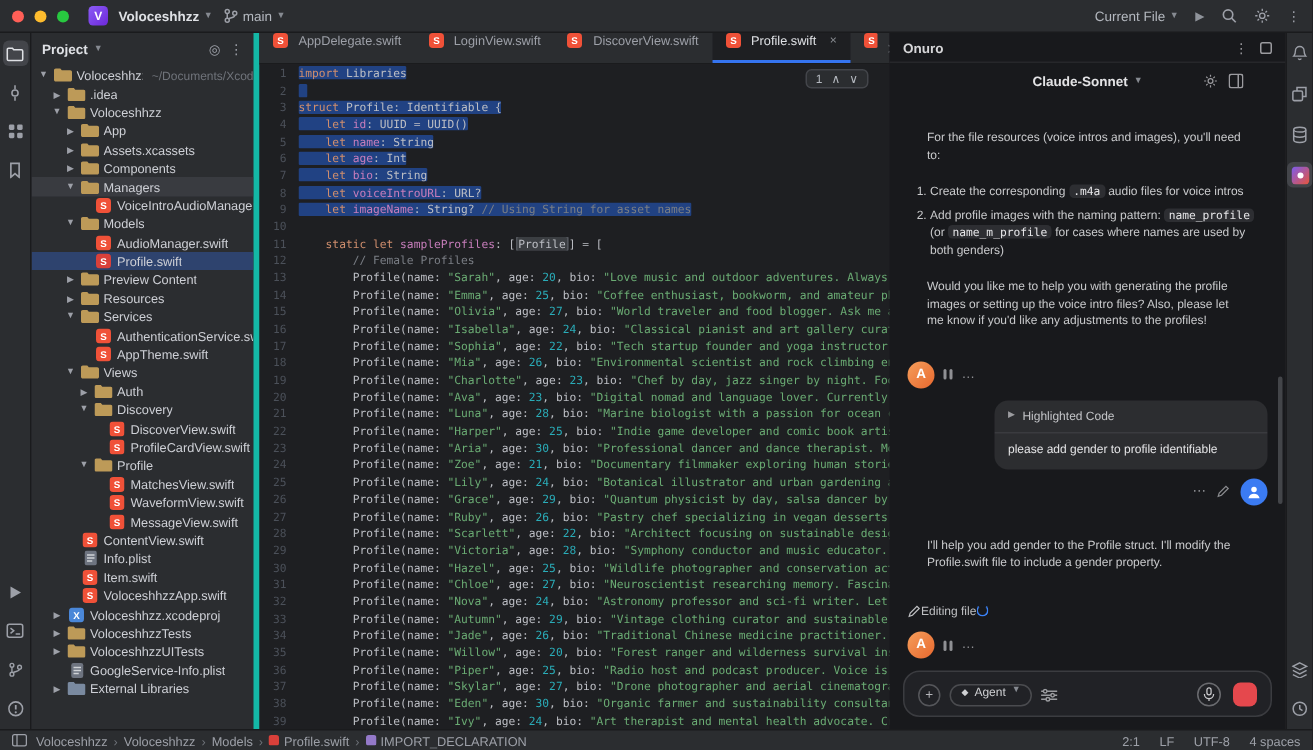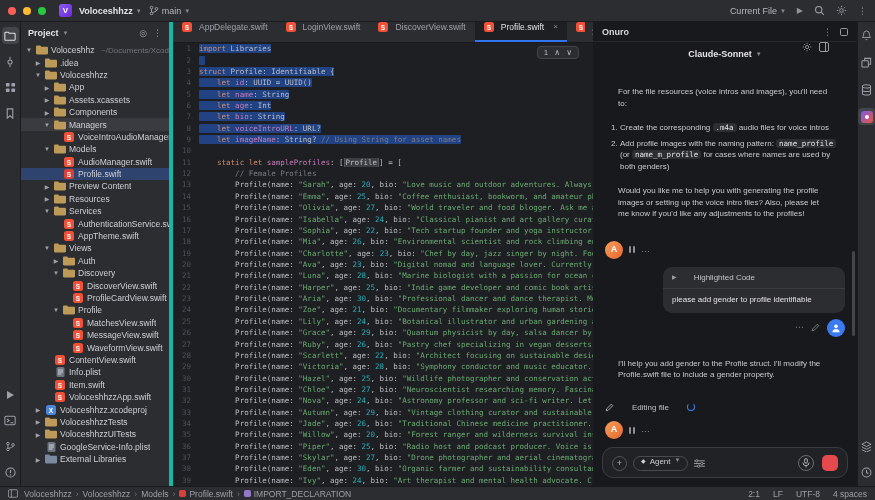--- a/index.html
+++ b/index.html
@@ -74,48 +74,48 @@
   .esw{position:absolute;top:3px;right:14px;background:#2b2d30;border:1px solid #43454a;border-radius:4px;
     display:flex;align-items:center;gap:6px;padding:1px 6px;font-family:"Liberation Sans",sans-serif;
     font-size:8px;color:#b4b8bf}
 
   
   .chat-panel{flex:0 0 264px;background:#18191c;display:flex;flex-direction:column;min-height:0}
   .chat-topbar{flex:0 0 20px;display:flex;align-items:center;padding:0 9px;gap:8px;border-bottom:1px solid #26272a}
   .chat-title{font-size:9px;color:#d6d6d8;font-weight:bold}
   .flex1{flex:1}
   .cticon{color:#9b9b9f;font-size:9px;display:flex;align-items:center}
-  .chat-modelbar{flex:0 0 24px;display:flex;padding:0 9px}
+  .chat-modelbar{flex:0 0 24px;display:flex;align-items:center;padding:0 9px}
   .model-select{margin:0 auto;display:flex;align-items:center;gap:4px;font-size:9px;color:#e3e3e5;font-weight:bold}
   .mb-icons{position:absolute;right:28px;display:flex;gap:7px}
   .chat-modelbar{position:relative}
   .chat-messages{flex:1;min-height:0;overflow:hidden;position:relative;
     padding:7px 12px 4px;display:flex;flex-direction:column;gap:8px;
     font-size:8px;line-height:11.5px;color:#c9cacc}
   .msg p{margin:13px}
   .msg ol{margin:4px 0 4px 0;padding-left:15px}
   .msg li{margin-bottom:4px}
   .inline-code{font-family:"DejaVu Sans Mono",monospace;font-size:7.5px;background:#2d2e32;
     border-radius:3px;padding:0 3px;color:#e6e6e8}
   .meta-row{display:flex;align-items:center;gap:6px}
   .avatar{width:18px;height:18px;border-radius:50%;display:flex;align-items:center;justify-content:center;
     font-size:9px;font-weight:bold;color:#fff;flex:0 0 18px}
   .avatar.orange{background:linear-gradient(135deg,#f59e5b,#e8682e)}
   .avatar.blue{background:#3b7bf2}
   .vbars{display:flex;gap:2px;align-items:center}
   .vbars i{display:block;width:2px;height:7px;background:#8f9094;border-radius:1px}
   .dots{color:#8f9094;font-size:9px;letter-spacing:1px}
   .user-card{align-self:flex-end;width:182px;background:#2c2d30;border-radius:9px;overflow:hidden}
-  .card-head{display:flex;align-items:center;gap:17px;padding:5px 9px;font-size:8px;color:#c4c5c8;
+  .card-head{display:flex;align-items:center;gap:5px;padding:5px 9px;font-size:8px;color:#c4c5c8;
     border-bottom:1px solid #3a3b3f}
   .card-head .tri{font-size:6px;color:#9b9b9f}
   .card-text{padding:5px 9px 7px;font-size:8px;color:#e4e4e6}
   .user-meta{align-self:flex-end;display:flex;align-items:center;gap:7px;margin-top:-2px}
   .mi{color:#8b8c90;font-size:9px;display:flex;align-items:center}
-  .status-row{display:flex;align-items:center;gap:18px;color:#bfc0c3;font-size:8px}
+  .status-row{display:flex;align-items:center;gap:0;color:#bfc0c3;font-size:8px}
   .spinner{width:8px;height:8px;border:1.5px solid #3b82f6;border-top-color:transparent;border-radius:50%;
     animation:spin 1s linear infinite;display:inline-block}
   @keyframes spin{to{transform:rotate(360deg)}}
   .chat-scrollbar{position:absolute;right:2px;top:185px;width:3px;height:85px;background:#434549;border-radius:2px}
 
   .chat-input{flex:0 0 auto;margin:4px 9px 8px;background:#212226;border:1px solid #3b3c40;border-radius:11px;
     padding:7px 9px 6px;display:flex;flex-direction:column;gap:6px}
   .chat-input textarea{background:transparent;border:none;outline:none;resize:none;height:14px;
     font-family:"Liberation Sans",sans-serif;font-size:8.5px;color:#e0e0e2;width:100%}
   .chat-input textarea::placeholder{color:#7c7d82}
@@ -484,31 +484,31 @@
             <span class="tlabel">MatchesView.swift</span>
           </div>
           <div class="trow" style="padding-left:40px">
             <span class="tarrow"></span>
             <span class="ticon">
               <svg width="10" height="10" viewBox="0 0 10 10">
                 <rect width="10" height="10" rx="2.5" fill="#f05138"></rect>
                 <text x="5" y="7.6" font-size="6.5" font-family="sans-serif" font-weight="bold" fill="#fff" text-anchor="middle">S</text>
               </svg>
             </span>
+            <span class="tlabel">WaveformView.swift</span>
+          </div>
+          <div class="trow" style="padding-left:40px">
+            <span class="tarrow"></span>
+            <span class="ticon">
+              <svg width="10" height="10" viewBox="0 0 10 10">
+                <rect width="10" height="10" rx="2.5" fill="#f05138"></rect>
+                <text x="5" y="7.6" font-size="6.5" font-family="sans-serif" font-weight="bold" fill="#fff" text-anchor="middle">S</text>
+              </svg>
+            </span>
             <span class="tlabel">MessageView.swift</span>
-          </div>
-          <div class="trow" style="padding-left:40px">
-            <span class="tarrow"></span>
-            <span class="ticon">
-              <svg width="10" height="10" viewBox="0 0 10 10">
-                <rect width="10" height="10" rx="2.5" fill="#f05138"></rect>
-                <text x="5" y="7.6" font-size="6.5" font-family="sans-serif" font-weight="bold" fill="#fff" text-anchor="middle">S</text>
-              </svg>
-            </span>
-            <span class="tlabel">WaveformView.swift</span>
           </div>
           <div class="trow" style="padding-left:22px">
             <span class="tarrow"></span>
             <span class="ticon">
               <svg width="10" height="10" viewBox="0 0 10 10">
                 <rect width="10" height="10" rx="2.5" fill="#f05138"></rect>
                 <text x="5" y="7.6" font-size="6.5" font-family="sans-serif" font-weight="bold" fill="#fff" text-anchor="middle">S</text>
               </svg>
             </span>
             <span class="tlabel">ContentView.swift</span>

